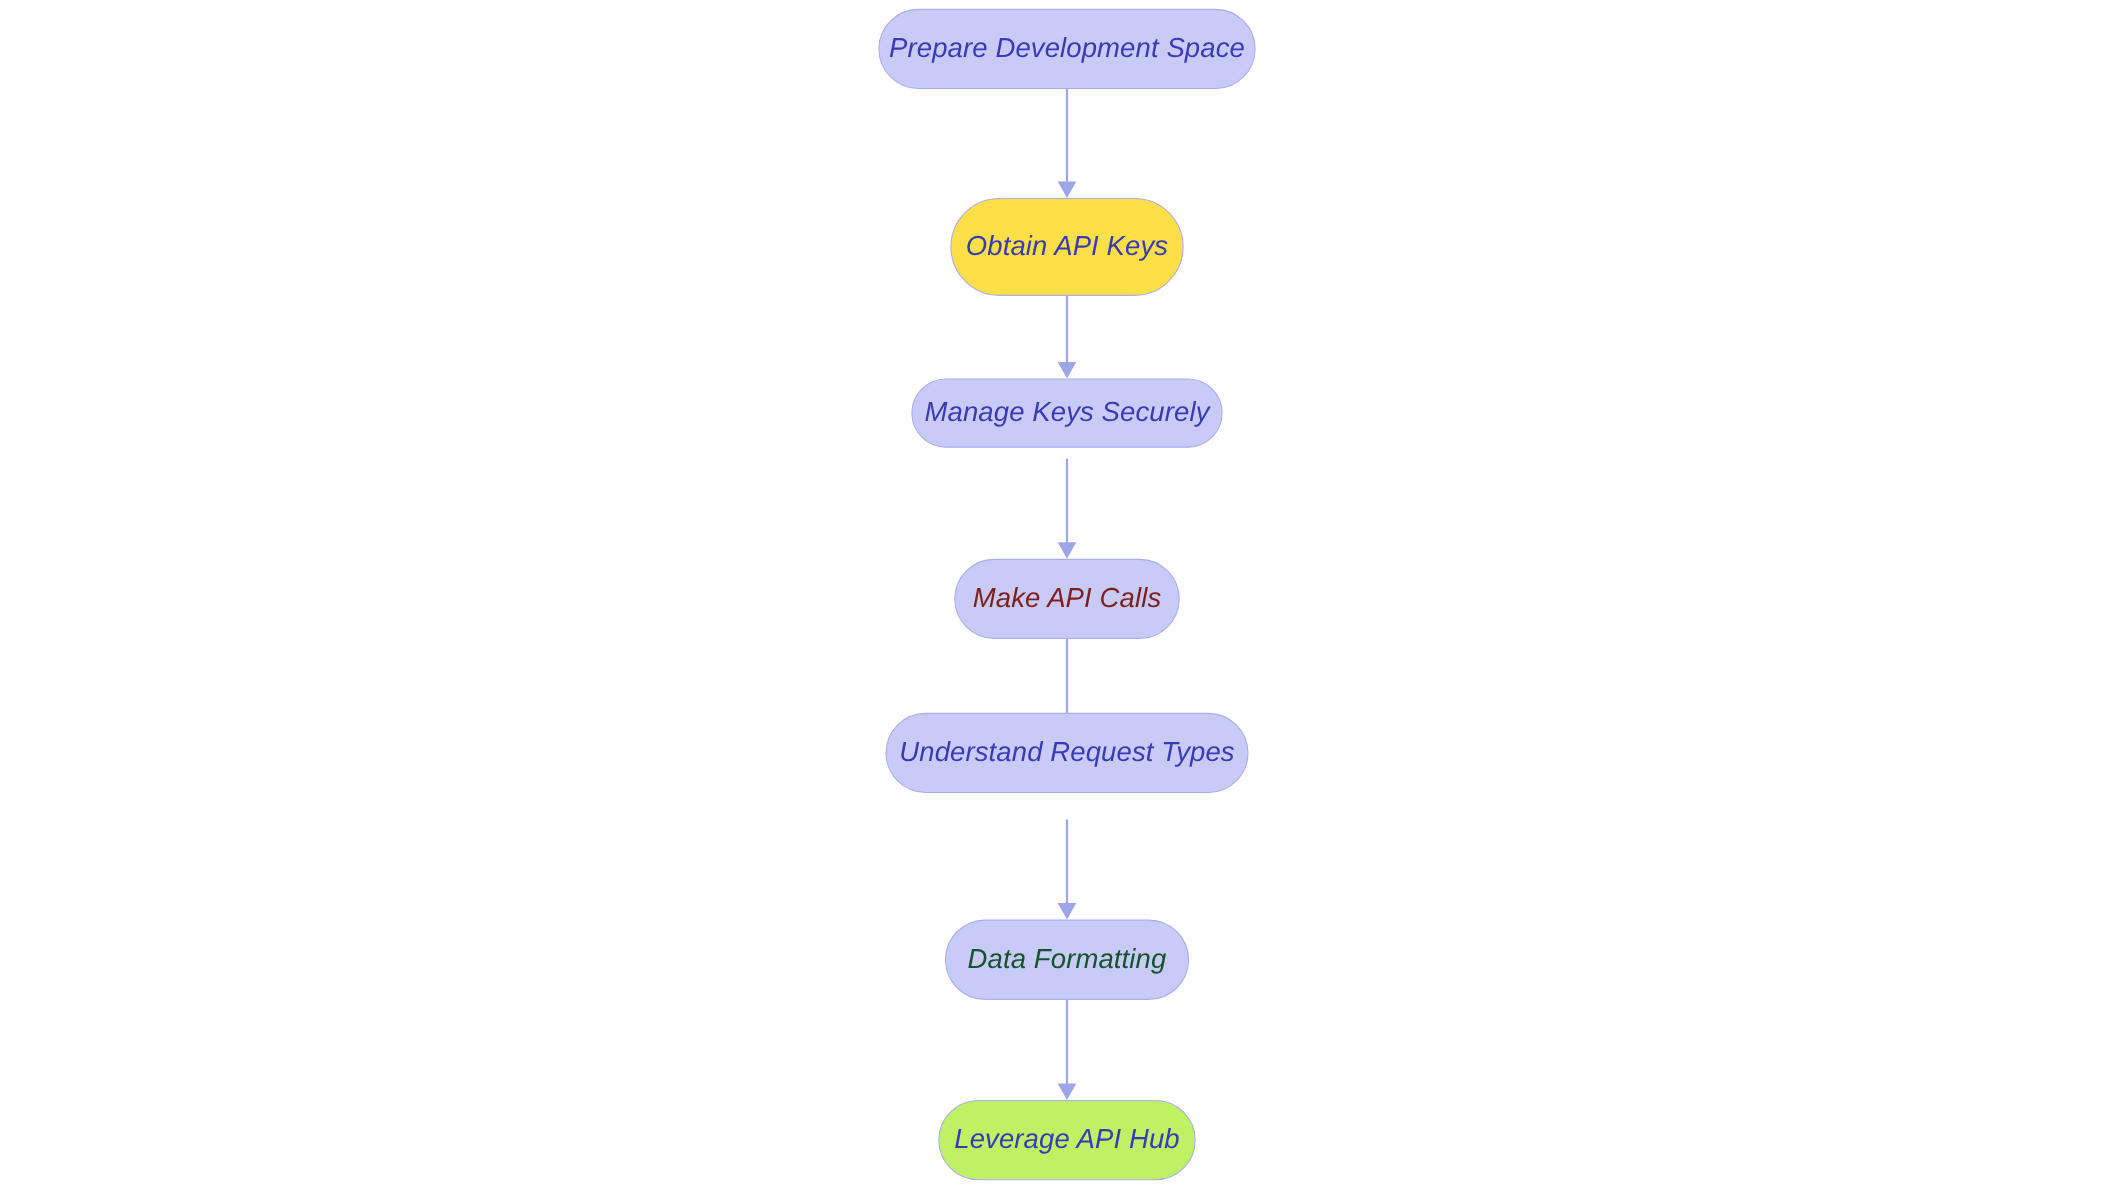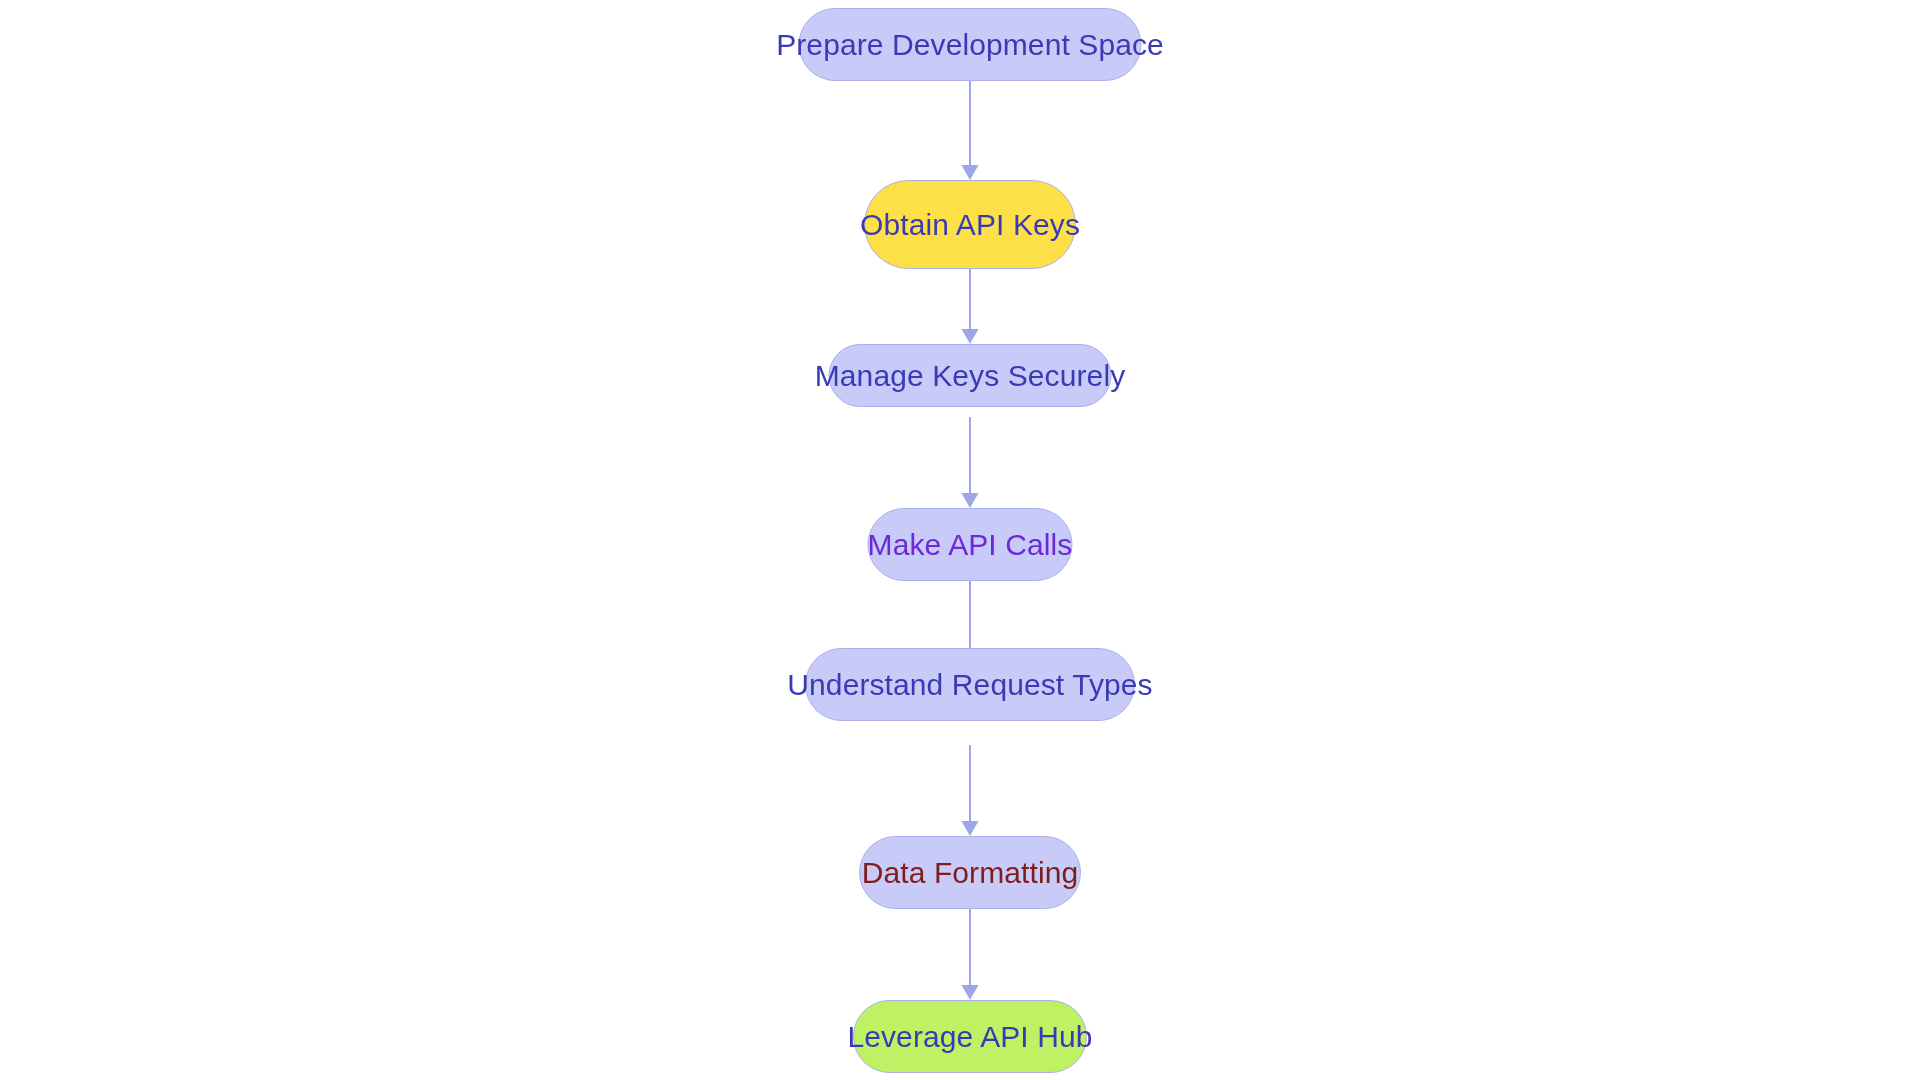--- a/index.html
+++ b/index.html
@@ -33,25 +33,26 @@
     display: flex;
     align-items: center;
     justify-content: center;
     background: #c8cbf8;
     border: 1.5px solid #aaafe9;
     border-radius: 999px;
     transform: translateX(-50%);
   }
   .node-label {
     font-family: "Liberation Sans", sans-serif;
-    font-size: 30px;
+    font-size: 25px;
     line-height: 1;
     color: #3a3ab5;
     white-space: nowrap;
     letter-spacing: 0.1px;
+    font-style: italic;
   }
 </style>
 </head>
 <body>
 
 <div id="flowchart-canvas">
 
   <svg id="edge-layer" viewBox="0 0 1920 1080" width="1920" height="1080" xmlns="http://www.w3.org/2000/svg">
       <g>
         <line x1="970" y1="81" x2="970" y2="166" stroke="#9fa6e8" stroke-width="2"></line>
@@ -83,26 +84,26 @@
       <div class="node" style="left: 970px; top: 8px; width: 343px; height: 73px; background: rgb(200, 203, 248); border-color: rgb(170, 175, 233);">
         <span class="node-label" style="color: rgb(58, 58, 181);">Prepare Development Space</span>
       </div>
       <div class="node" style="left: 970px; top: 180px; width: 212px; height: 89px; background: #fde047; border-color: rgb(170, 175, 233);">
         <span class="node-label" style="color: rgb(58, 58, 181);">Obtain API Keys</span>
       </div>
       <div class="node" style="left: 970px; top: 344px; width: 283px; height: 63px; background: rgb(200, 203, 248); border-color: rgb(170, 175, 233);">
         <span class="node-label" style="color: rgb(58, 58, 181);">Manage Keys Securely</span>
       </div>
       <div class="node" style="left: 970px; top: 508px; width: 205px; height: 73px; background: rgb(200, 203, 248); border-color: rgb(170, 175, 233);">
-        <span class="node-label" style="color: #6d28d9;">Make API Calls</span>
+        <span class="node-label" style="color: #7f1d1d;">Make API Calls</span>
       </div>
       <div class="node" style="left: 970px; top: 648px; width: 330px; height: 73px; background: rgb(200, 203, 248); border-color: rgb(170, 175, 233);">
         <span class="node-label" style="color: rgb(58, 58, 181);">Understand Request Types</span>
       </div>
       <div class="node" style="left: 970px; top: 836px; width: 222px; height: 73px; background: rgb(200, 203, 248); border-color: rgb(170, 175, 233);">
-        <span class="node-label" style="color: #7f1d1d;">Data Formatting</span>
+        <span class="node-label" style="color: #14532d;">Data Formatting</span>
       </div>
       <div class="node" style="left: 970px; top: 1000px; width: 234px; height: 73px; background: #bef264; border-color: rgb(170, 175, 233);">
         <span class="node-label" style="color: rgb(58, 58, 181);">Leverage API Hub</span>
       </div>
     </div>
 
 </div>
 
 </body></html>

